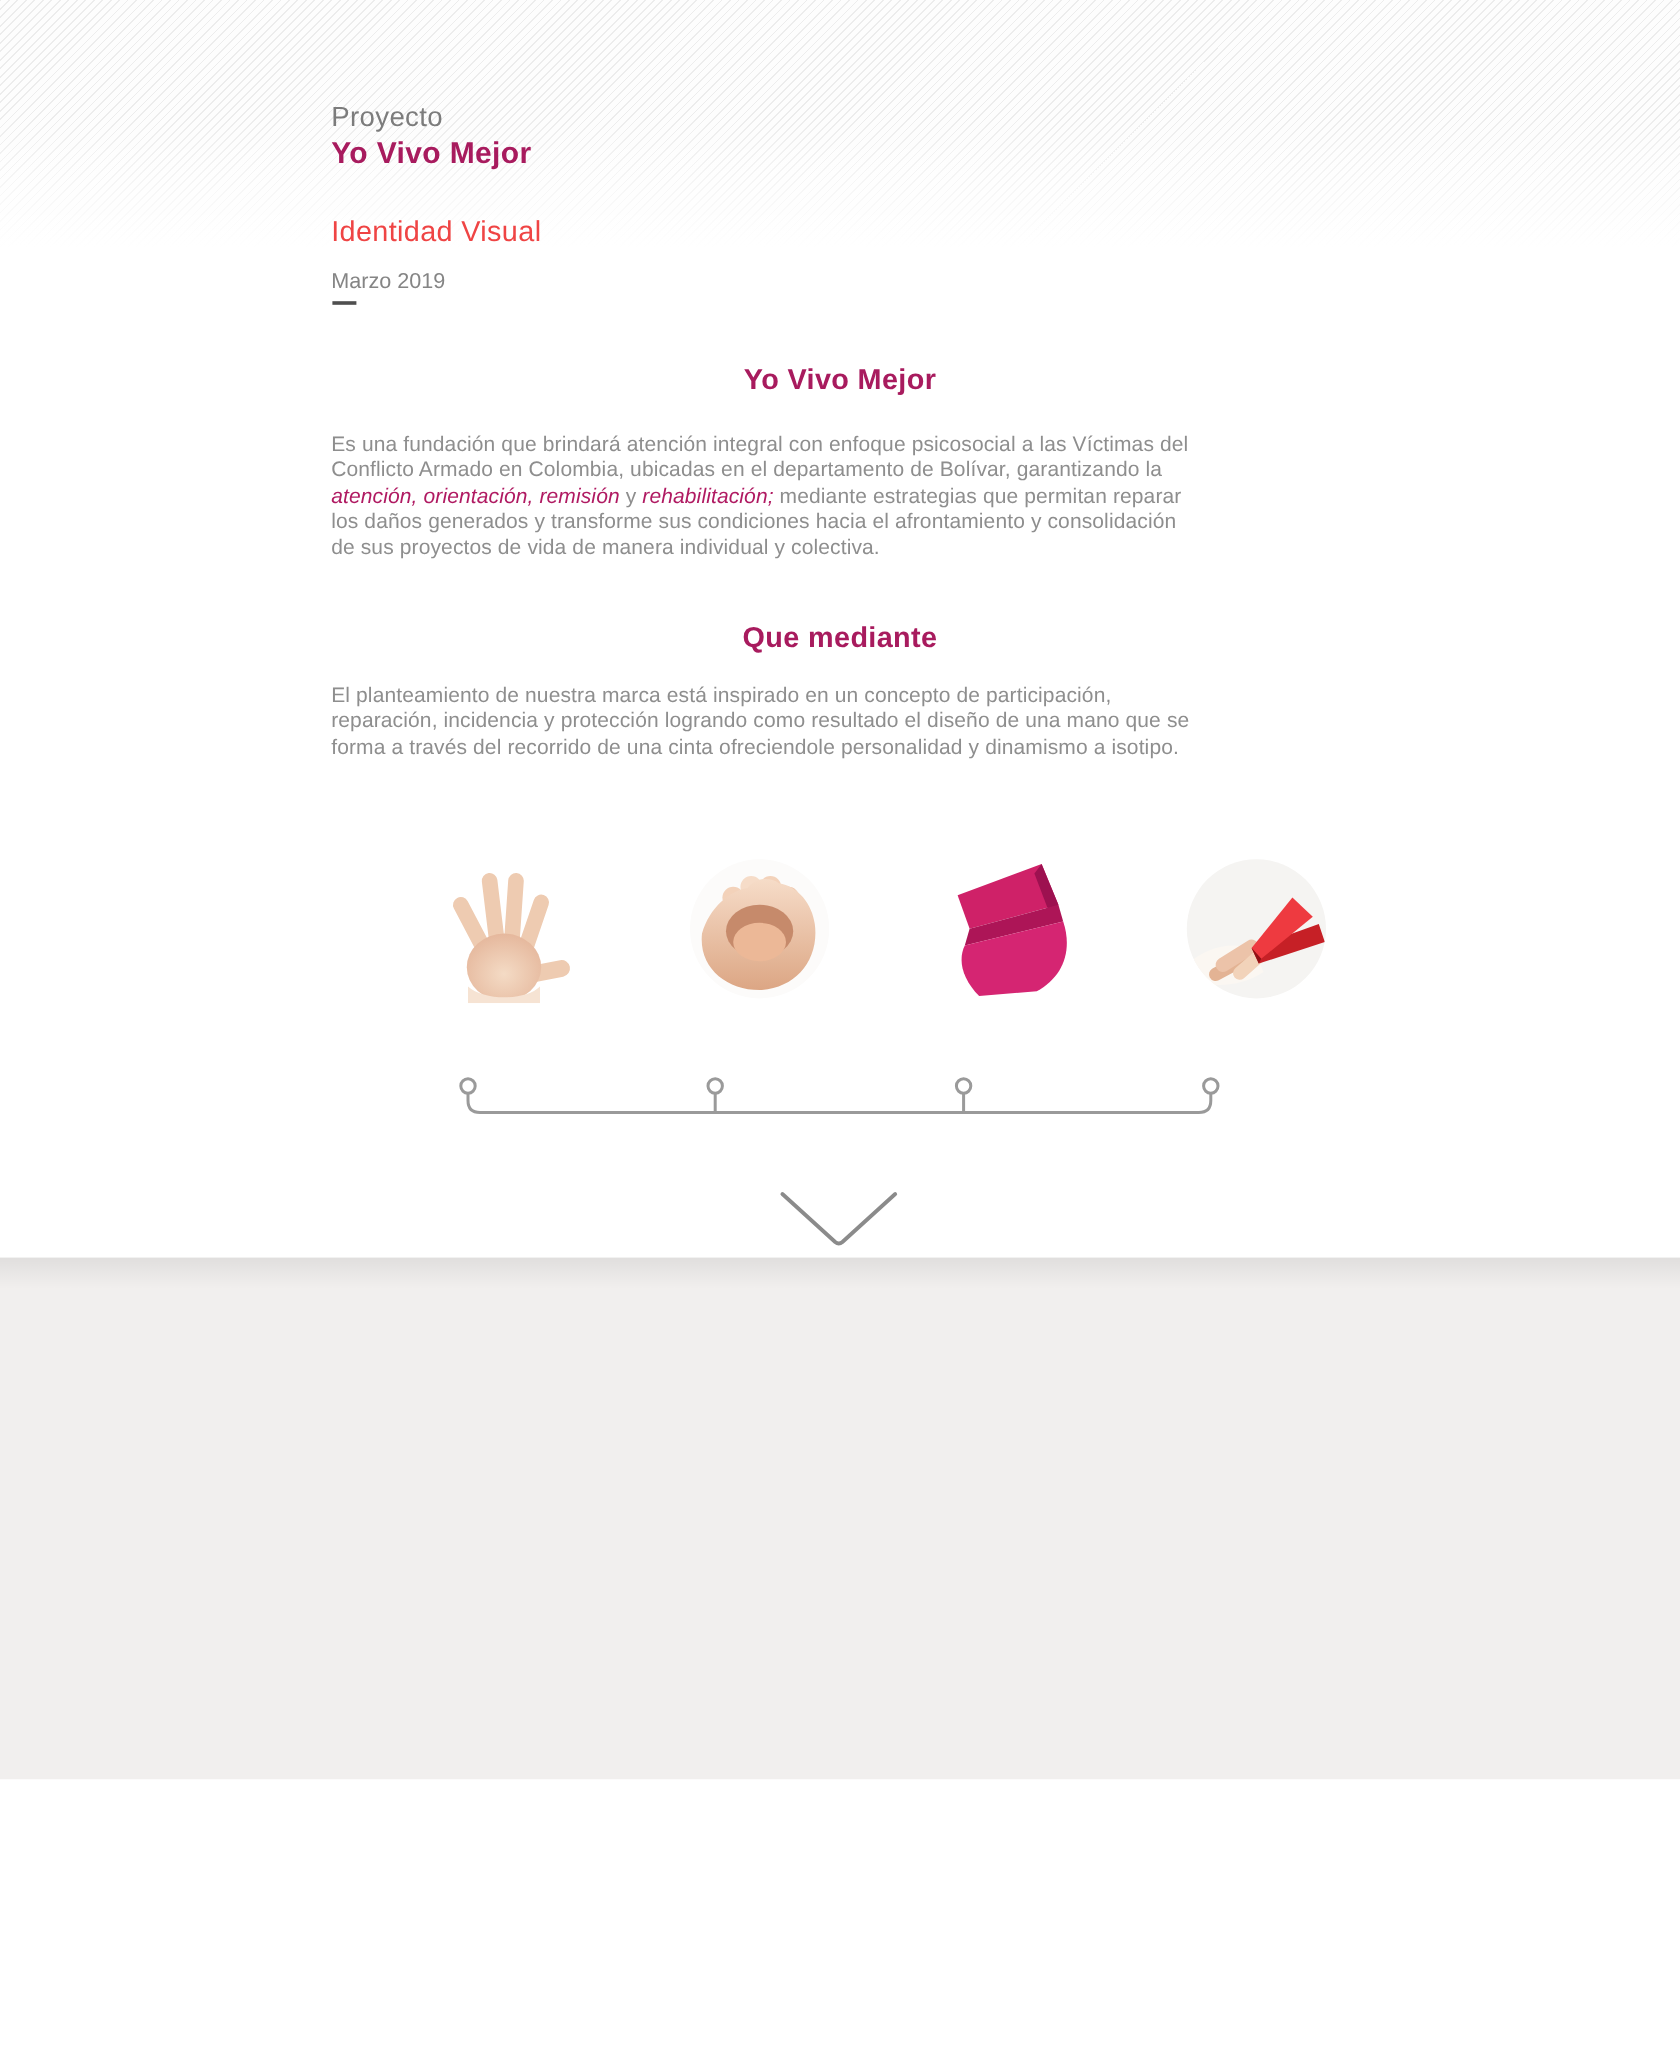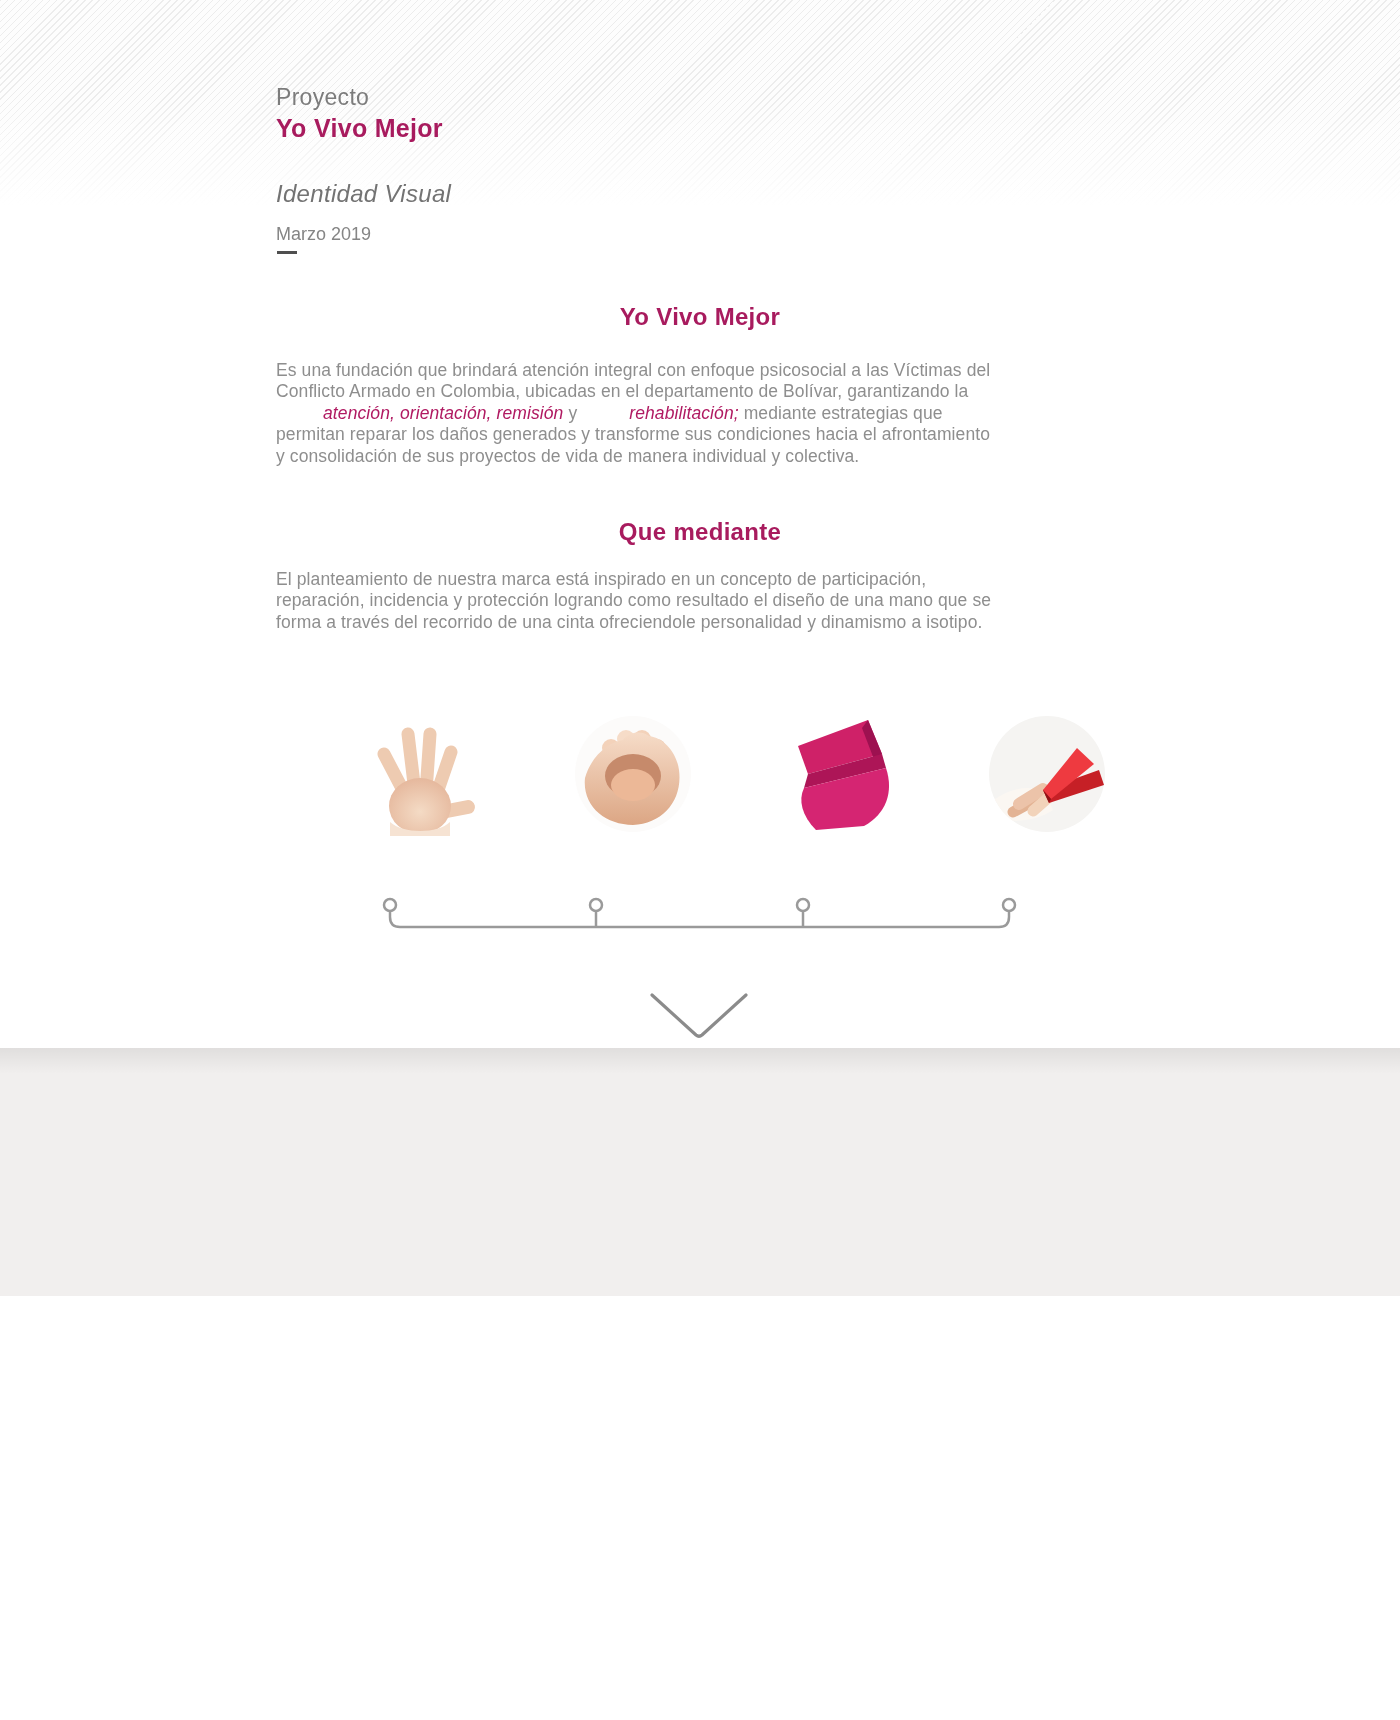--- a/index.html
+++ b/index.html
@@ -1,17 +1,17 @@
 <!DOCTYPE html>
 <html style="--accent-magenta: #a81b5e; --highlight-magenta: #b01a62; --body-text: #8e8e8e; --muted-text: #7c7c7c; --logo-gray: #6b6d6f; --logo-light-gray: #a8abad; --logo-green: #8dc63f; --connector-gray: #9a9a9a; --section-bg: #f1efee; --hand-palette-green: #8dc63f; --hand-palette-teal: #2fb0cb; --hand-palette-blue: #2ba5e2; --hand-palette-indigo: #4a4e96; --hand-palette-red: #e01f26; --hand-palette-crimson: #ad1440; --hand-palette-orange: #f7941d; --hand-palette-amber: #fbb03b;"><head>
 <meta charset="utf-8">
 <style>
   html,body{margin:0;padding:0;background:#ffffff;}
   .page{
-    position:relative; width:1400px; height:1296px; overflow:hidden;
+    position:relative; width:1400px; height:1483px; overflow:hidden;
     background:#ffffff; margin:0 auto;
     font-family:"Liberation Sans","DejaVu Sans",sans-serif;
   }
   
   .hatch-band{
     position:absolute; left:0; top:0; width:1400px; height:215px;
     background:
       repeating-linear-gradient(135deg, rgba(125,125,125,0.13) 0 1px, rgba(255,255,255,0) 1px 5px),
       #fdfdfd;
   }
@@ -19,38 +19,38 @@
     position:absolute; left:0; top:0; width:1400px; height:215px;
     background:linear-gradient(to bottom, rgba(255,255,255,0) 45%, #ffffff 96%);
   }
   .proj{position:absolute; left:276px; top:84px;}
   .proj-label{font-size:23px; color:var(--muted-text,#7c7c7c); letter-spacing:.3px;}
   .proj-name{font-size:25px; font-weight:bold; color:var(--accent-magenta,#a81b5e); margin-top:3px; letter-spacing:.3px;}
   .brand{position:absolute; left:896px; top:92px; height:64px; display:flex; align-items:center;}
   .brand-primary{font-size:26px; font-weight:600; color:var(--logo-gray,#6b6d6f); letter-spacing:.2px;}
   .brand-secondary{font-size:26px; font-weight:400; color:var(--logo-light-gray,#a8abad); letter-spacing:.2px;}
   .brand-mark{margin-left:9px; margin-top:-8px;}
-  .subtitle{position:absolute; left:276px; top:180px; font-size:24px; font-style:italic; color:#737373; letter-spacing:.3px;}
+  .subtitle{position:absolute; left:276px; top:180px; font-size:24px; color:#ef4444; letter-spacing:.3px;}
   .date{position:absolute; left:276px; top:224px; font-size:18px; color:#858585;}
   .date-dash{position:absolute; left:277px; top:251px; width:20px; height:3px; background:#4f4f4f;}
   
   .sec-title{
     position:absolute; left:0; width:1400px; text-align:center;
     font-size:24px; font-weight:bold; color:var(--accent-magenta,#a81b5e); letter-spacing:.3px;
   }
   #intro-title{top:287px;}
   #process-title{top:498px;}
   .body-par{
     position:absolute; left:276px; width:722px;
     font-size:17.5px; line-height:21.6px; color:var(--body-text,#8e8e8e); letter-spacing:.1px;
   }
   #intro-paragraph{top:342px;}
   #process-paragraph{top:551px;}
   .seg-normal{color:var(--body-text,#8e8e8e);text-align:center;}
-  .seg-highlight{color:var(--highlight-magenta,#b01a62); font-style:italic;margin-left:47px;}
+  .seg-highlight{color:var(--highlight-magenta,#b01a62); font-style:italic;}
   
   .steps{position:absolute; left:0; top:696px; width:1400px; height:124px;}
   .step{position:absolute; top:0; width:124px; height:124px;}
   .step-1{left:318px;} .step-2{left:531px;} .step-3{left:738px;} .step-4{left:945px;}
   
   .connector{position:absolute; left:0; top:893px;}
   .chevron{position:absolute; left:0; top:991px; cursor:pointer;}
   
   .bottom-section{
     position:absolute; left:0; top:1048px; width:1400px; height:672px;

